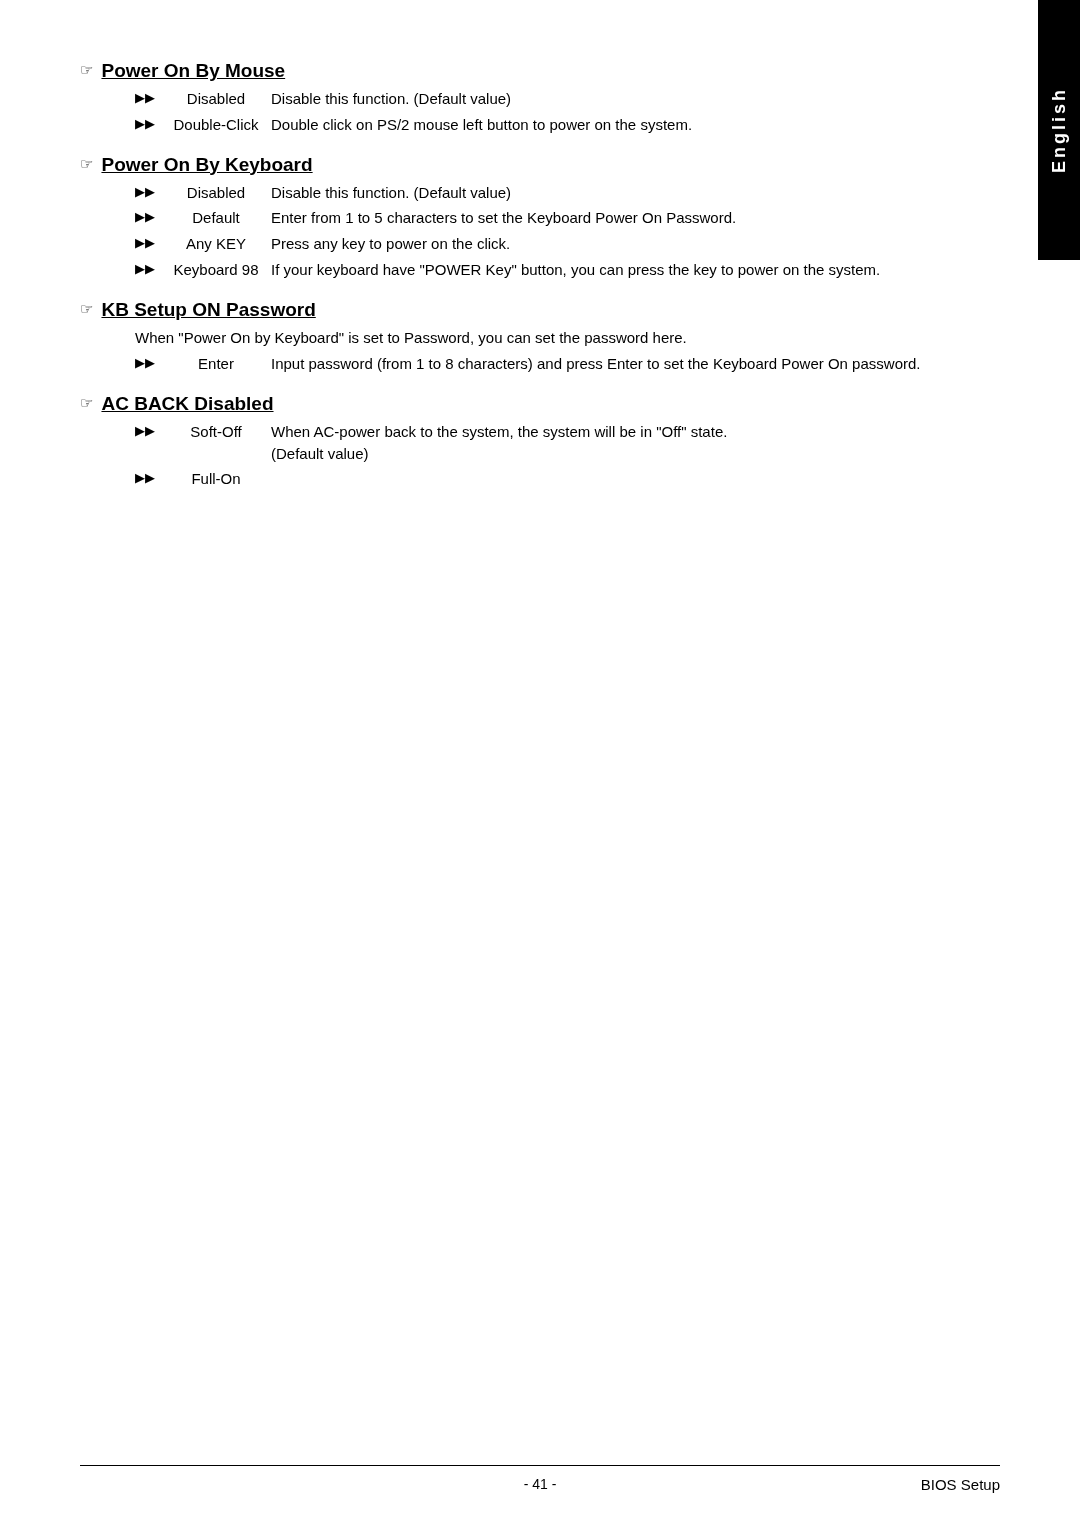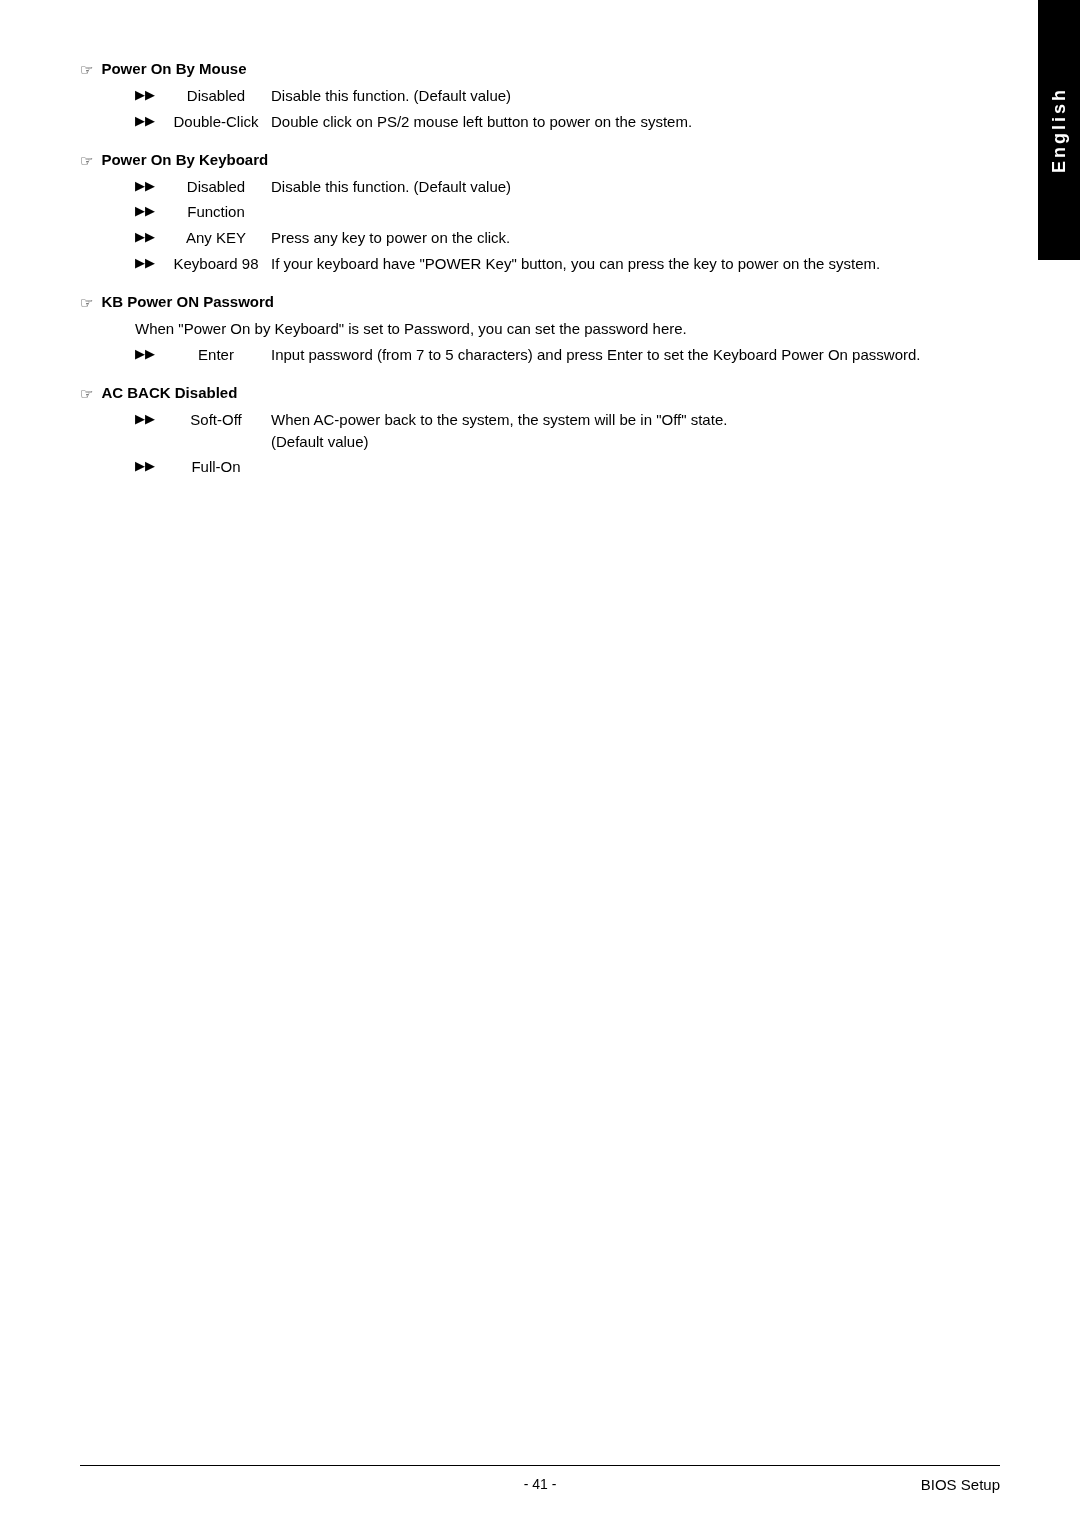--- a/index.html
+++ b/index.html
@@ -66,21 +66,22 @@
 
     .section-icon {
       font-size: 15px;
       margin-right: 8px;
       margin-top: 1px;
       color: #000;
     }
 
     .section-title {
       font-weight: bold;
-      font-size: 15px;
+      font-size: 19px;
+      text-decoration: underline;
     }
 
     .items-list {
       margin-left: 55px;
       margin-top: 2px;
     }
 
     .item-row {
       display: flex;
       align-items: flex-start;
@@ -183,47 +184,48 @@
         <span class="section-title">Power On By Keyboard</span>
       </div>
       <div class="items-list">
         <div class="item-row">
           <span class="item-arrow">▶▶</span>
           <span class="item-key">Disabled</span>
           <span class="item-desc">Disable this function. (Default value)</span>
         </div>
         <div class="item-row">
           <span class="item-arrow">▶▶</span>
-          <span class="item-key">Function</span>
+          <span class="item-key">Default</span>
+          <span class="item-desc">Enter from 1 to 5 characters to set the Keyboard Power On Password.</span>
         </div>
         <div class="item-row">
           <span class="item-arrow">▶▶</span>
           <span class="item-key">Any KEY</span>
           <span class="item-desc">Press any key to power on the click.</span>
         </div>
 
         <div class="item-row">
           <span class="item-arrow">▶▶</span>
           <span class="item-key">Keyboard 98</span>
           <span class="item-desc-block">If your keyboard have "POWER Key" button, you can press the key to power on the system.</span>
         </div>
       </div>
     </div>
 
     <div class="section">
       <div class="section-header">
         <span class="section-icon">☞</span>
-        <span class="section-title">KB Power ON Password</span>
+        <span class="section-title">KB Setup ON Password</span>
       </div>
       <div class="plain-text">When "Power On by Keyboard" is set to Password, you can set the password here.</div>
       <div class="items-list">
         <div class="item-row">
           <span class="item-arrow">▶▶</span>
           <span class="item-key">Enter</span>
-          <span class="item-desc-block">Input password (from 7 to 5 characters) and press Enter to set the Keyboard Power On password.</span>
+          <span class="item-desc-block">Input password (from 1 to 8 characters) and press Enter to set the Keyboard Power On password.</span>
         </div>
       </div>
     </div>
 
     <div class="section">
       <div class="section-header">
         <span class="section-icon">☞</span>
         <span class="section-title">AC BACK Disabled</span>
       </div>
       <div class="items-list">

